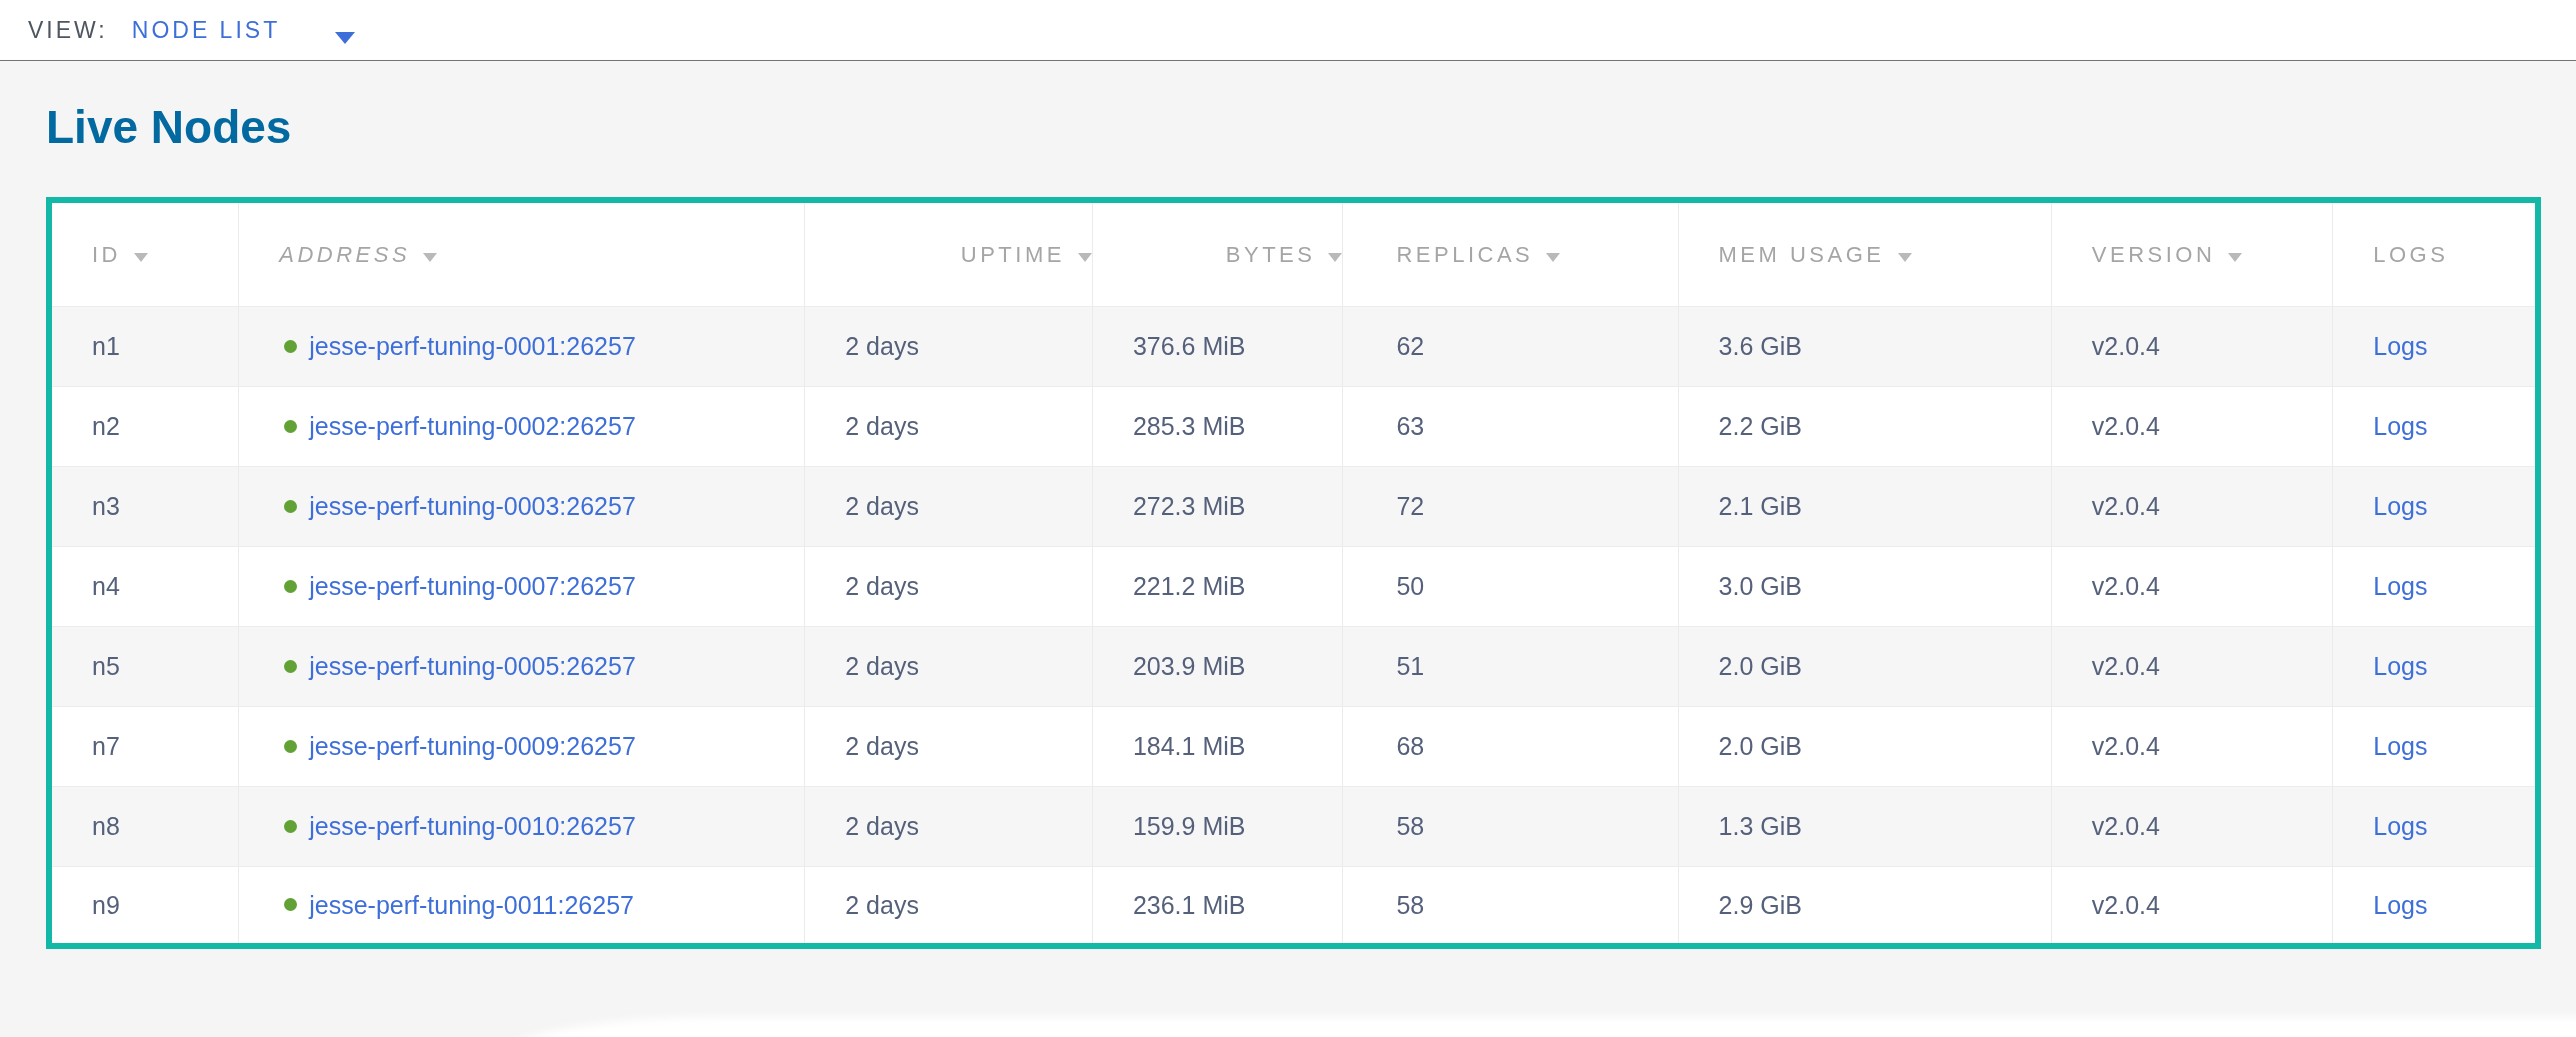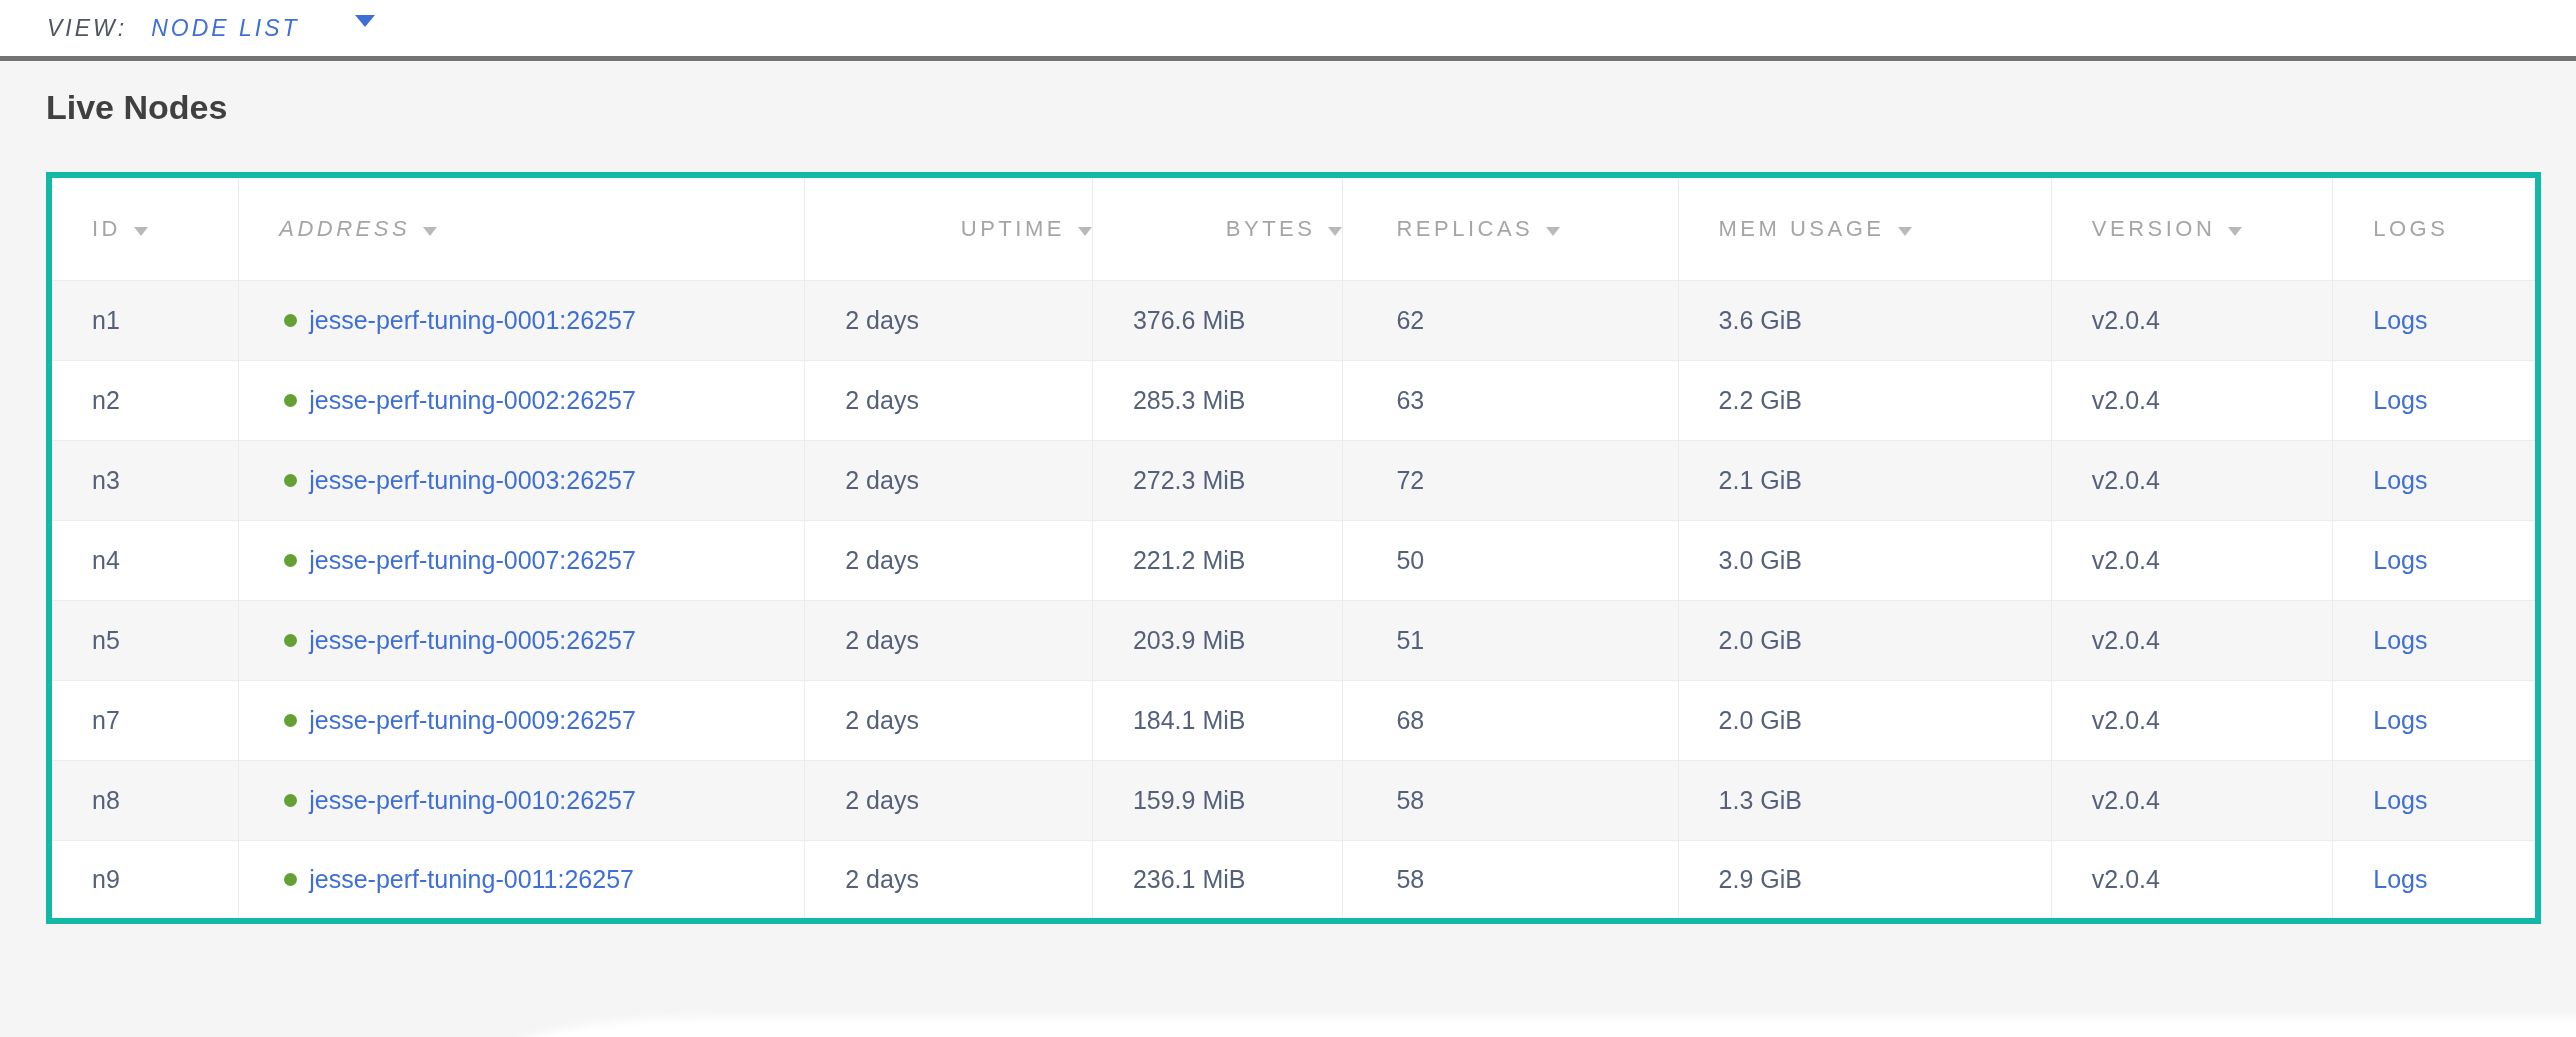--- a/index.html
+++ b/index.html
@@ -11,43 +11,43 @@
   *{box-sizing:border-box;}
   html,body{margin:0;padding:0;}
   body{
     width:2576px;height:1037px;overflow:hidden;position:relative;
     background:#f5f5f5;
     font-family:"Liberation Sans", sans-serif;
   }
 
   
   .view-bar{
-    height:61px;background:#ffffff;border-bottom:5px solid #737373;
-    display:flex;align-items:center;padding-left:47px;font-style:italic;
+    height:61px;background:#ffffff;border-bottom:1px solid #737373;
+    display:flex;align-items:center;padding-left:28px;
   }
   .view-label{
     font-size:23px;letter-spacing:3px;color:#4e565f;
   }
   .view-dropdown{
-    display:flex;align-items:flex-start;margin-left:24px;cursor:pointer;gap:29px;
+    display:flex;align-items:flex-end;margin-left:24px;cursor:pointer;gap:29px;
   }
   .view-selected{
     font-size:23px;letter-spacing:3px;color:var(--accent-blue);
   }
   .caret-down{
     width:0;height:0;margin-left:26px;
     border-left:10px solid transparent;
     border-right:10px solid transparent;
     border-top:12px solid var(--accent-blue);
   }
 
   
   .page-title{
-    margin:29px 0 0 46px;
-    font-size:34px;font-weight:700;color:#404040;line-height:1.05;
+    margin:42px 0 0 46px;
+    font-size:46px;font-weight:700;color:#0369a1;line-height:1.05;
   }
 
   
   .table-wrap{margin:46px 35px 0 46px;}
   table.nodes{
     width:2495px;table-layout:fixed;border-collapse:collapse;
     border:6px solid #14b8a6;background:#fff;
   }
   th{
     height:106px;background:#ffffff;

